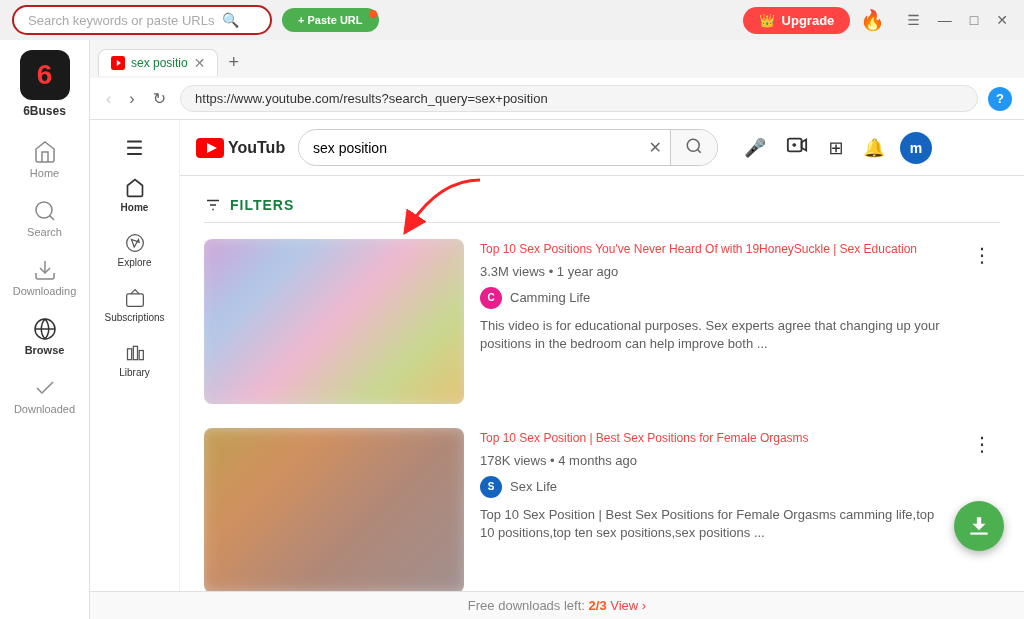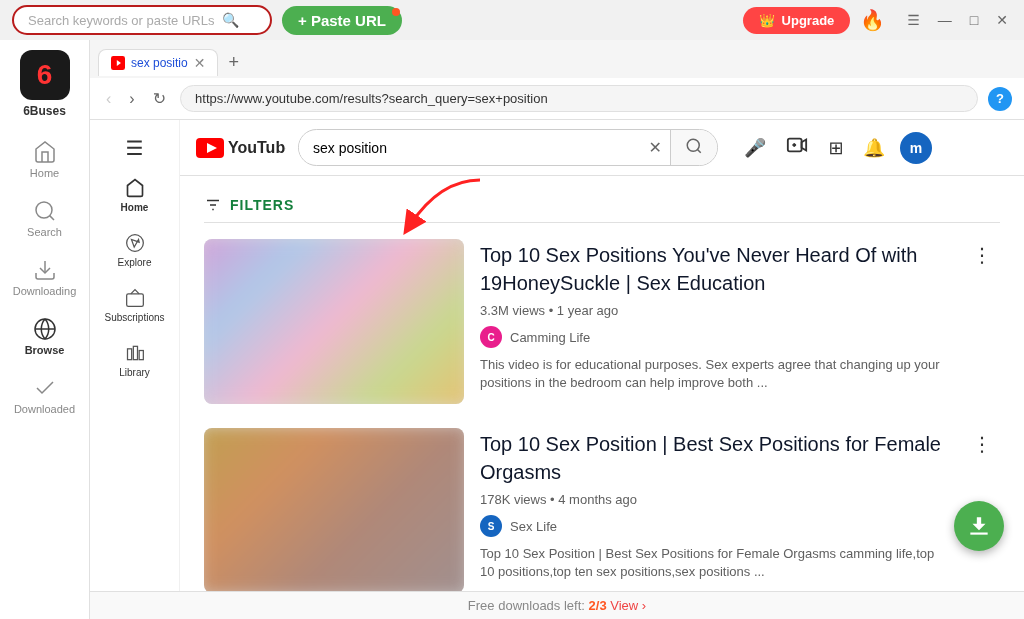--- a/index.html
+++ b/index.html
@@ -7,21 +7,21 @@
 
     
     .title-bar {
       display: flex; align-items: center; background: #f1f1f1; padding: 0 12px; height: 40px; gap: 10px;
     }
     .title-bar-left { display: flex; align-items: center; gap: 10px; flex: 1; }
     .search-url-bar {
       background: white; border: 2px solid #b91c1c; border-radius: 20px; padding: 5px 14px; width: 260px; display: flex; align-items: center; gap: 8px; color: #666; font-size: 13px;
     }
     .paste-url-btn {
-      background: #4CAF50; color: white; border: none; border-radius: 20px; padding: 6px 16px; font-size: 15px; font-weight: 600; cursor: pointer; display: flex; align-items: center; gap: 6px; position: relative;
+      background: #4CAF50; color: white; border: none; border-radius: 20px; padding: 6px 16px; font-size: 11px; font-weight: 600; cursor: pointer; display: flex; align-items: center; gap: 6px; position: relative;
     }
     .paste-url-btn .dot { width: 8px; height: 8px; background: #ff5722; border-radius: 50%; position: absolute; top: 2px; right: 2px; }
     .title-bar-right { display: flex; align-items: center; gap: 10px; }
     .upgrade-btn {
       background: #ff4444; color: white; border: none; border-radius: 20px; padding: 6px 16px; font-size: 13px; font-weight: 600; cursor: pointer; display: flex; align-items: center; gap: 6px;
     }
     .window-controls { display: flex; align-items: center; gap: 10px; margin-left: 8px; }
     .win-btn { background: none; border: none; cursor: pointer; font-size: 14px; color: #666; padding: 2px 4px; }
 
     
@@ -39,21 +39,21 @@
     .sidebar-nav-item.active { color: #333; font-weight: 600; }
     .sidebar-nav-item svg { width: 24px; height: 24px; }
 
     
     .browser-area { flex: 1; display: flex; flex-direction: column; background: #f5f5f5; }
     .tab-bar { display: flex; align-items: center; background: #f5f5f5; padding: 6px 8px 0; gap: 4px; height: 38px; }
     .browser-tab {
       display: flex; align-items: center; background: white; border-radius: 8px 8px 0 0; padding: 6px 12px; font-size: 12px; gap: 6px; max-width: 160px; border: 1px solid #ddd; border-bottom: none;
     }
     .tab-favicon { width: 14px; height: 14px; }
-    .tab-title { white-space: nowrap; overflow: hidden; text-overflow: ellipsis; max-width: 100px; color: #1d4ed8; }
+    .tab-title { white-space: nowrap; overflow: hidden; text-overflow: ellipsis; max-width: 100px; color: #15803d; }
     .tab-close { cursor: pointer; color: #888; font-size: 14px; line-height: 1; }
     .tab-add { background: none; border: none; cursor: pointer; font-size: 18px; color: #666; padding: 2px 6px; }
 
     
     .nav-bar {
       display: flex; align-items: center; background: white; padding: 6px 12px; gap: 10px; border-bottom: 1px solid #e0e0e0; height: 42px;
     }
     .nav-btn { background: none; border: none; cursor: pointer; color: #666; font-size: 16px; padding: 2px 4px; }
     .nav-btn.disabled { color: #ccc; cursor: default; }
     .url-bar {
@@ -100,21 +100,21 @@
     .filters-bar { display: flex; align-items: center; gap: 8px; padding: 8px 0; border-bottom: 1px solid #e0e0e0; margin-bottom: 16px; }
     .filter-label { font-size: 14px; font-weight: 600; color: #15803d; letter-spacing: 1px; }
 
     .result-item { display: flex; gap: 16px; margin-bottom: 24px; }
     .result-thumb { width: 260px; min-width: 260px; height: 165px; background: #ddd; border-radius: 8px; overflow: hidden; position: relative; }
     .thumb-blur {
       width: 100%; height: 100%; background: linear-gradient(135deg, #c8a0d8 0%, #90b4e8 30%, #f0a0c0 60%, #d8c080 100%);
       filter: blur(8px); transform: scale(1.05);
     }
     .result-info { flex: 1; padding-top: 2px; }
-    .result-title { font-size: 20px; font-weight: 500; color: #0f172a; margin-bottom: 6px; line-height: 1.4; }
+    .result-title { font-size: 12px; font-weight: 500; color: #ef4444; margin-bottom: 6px; line-height: 1.4; }
     .result-meta { font-size: 13px; color: #606060; margin-bottom: 8px; }
     .result-channel { display: flex; align-items: center; gap: 8px; margin-bottom: 8px; }
     .channel-avatar { width: 22px; height: 22px; border-radius: 50%; display: flex; align-items: center; justify-content: center; font-size: 10px; font-weight: 600; }
     .channel-name { font-size: 13px; color: #606060; }
     .result-desc { font-size: 13px; color: #606060; line-height: 1.4; }
     .result-more-btn { background: none; border: none; cursor: pointer; color: #333; font-size: 20px; padding: 4px 8px; align-self: flex-start; }
 
     
     .arrow-annotation {
       position: absolute; top: 50px; left: 290px; pointer-events: none; z-index: 100;

